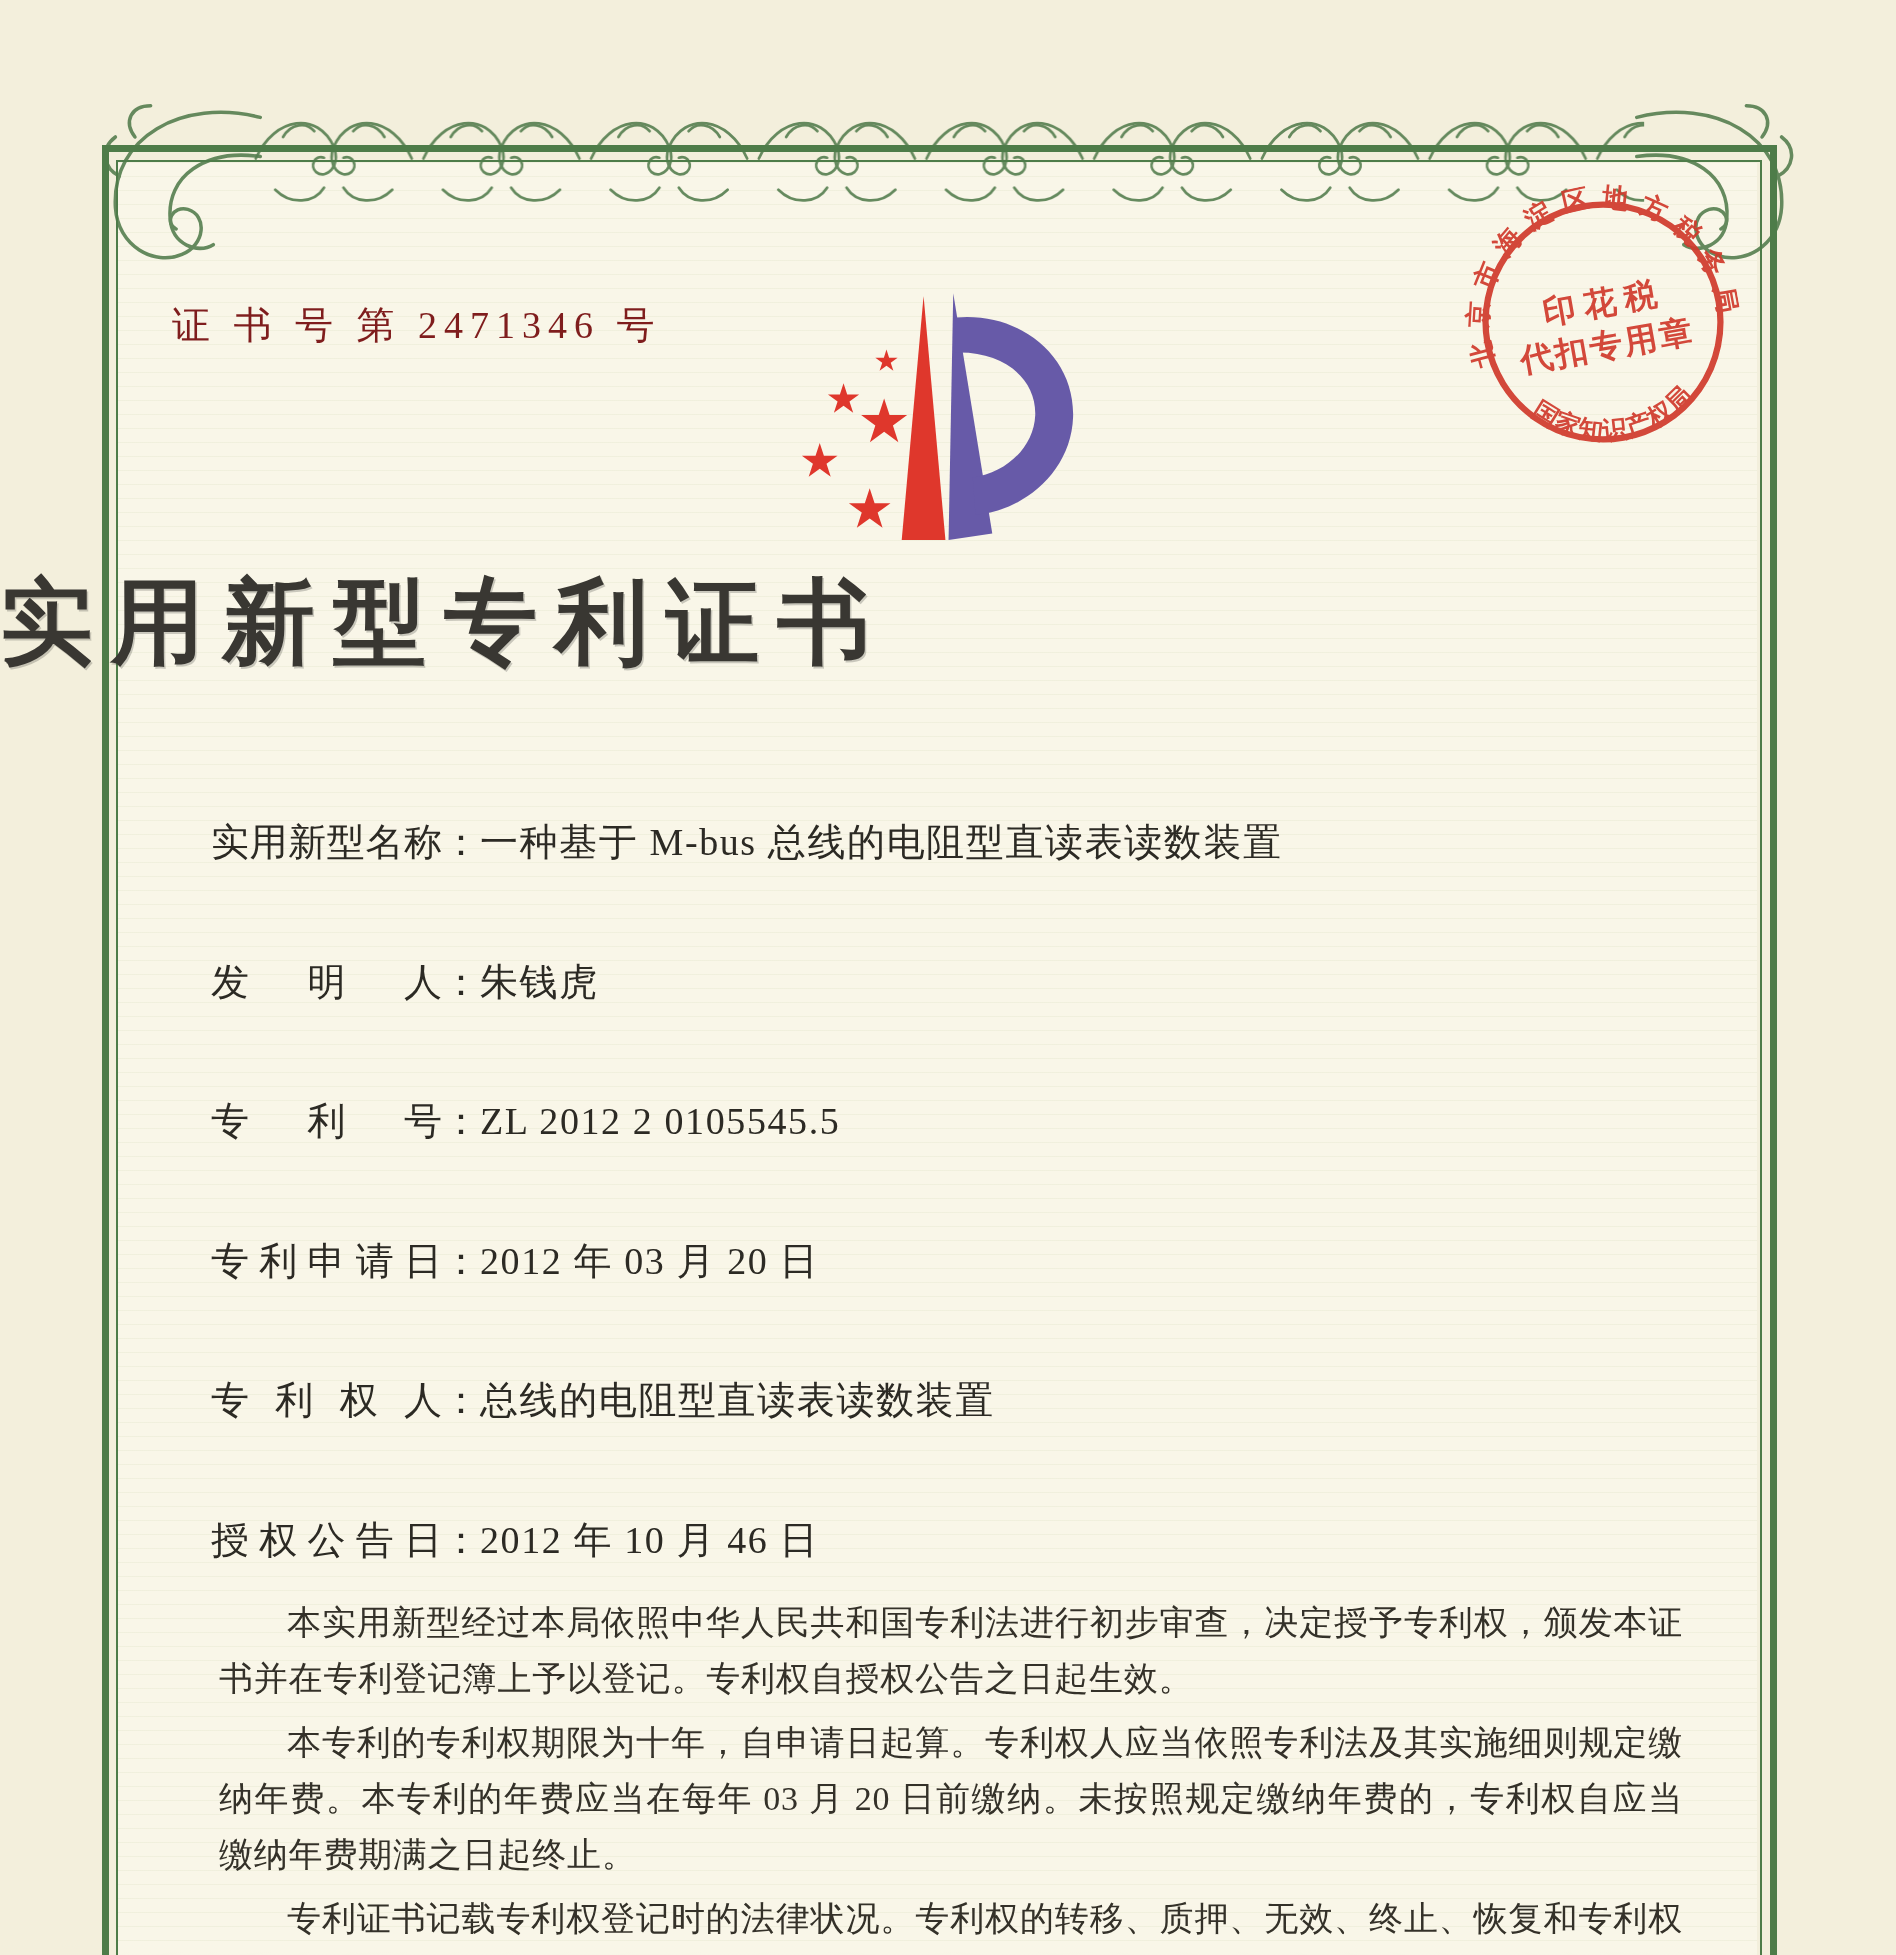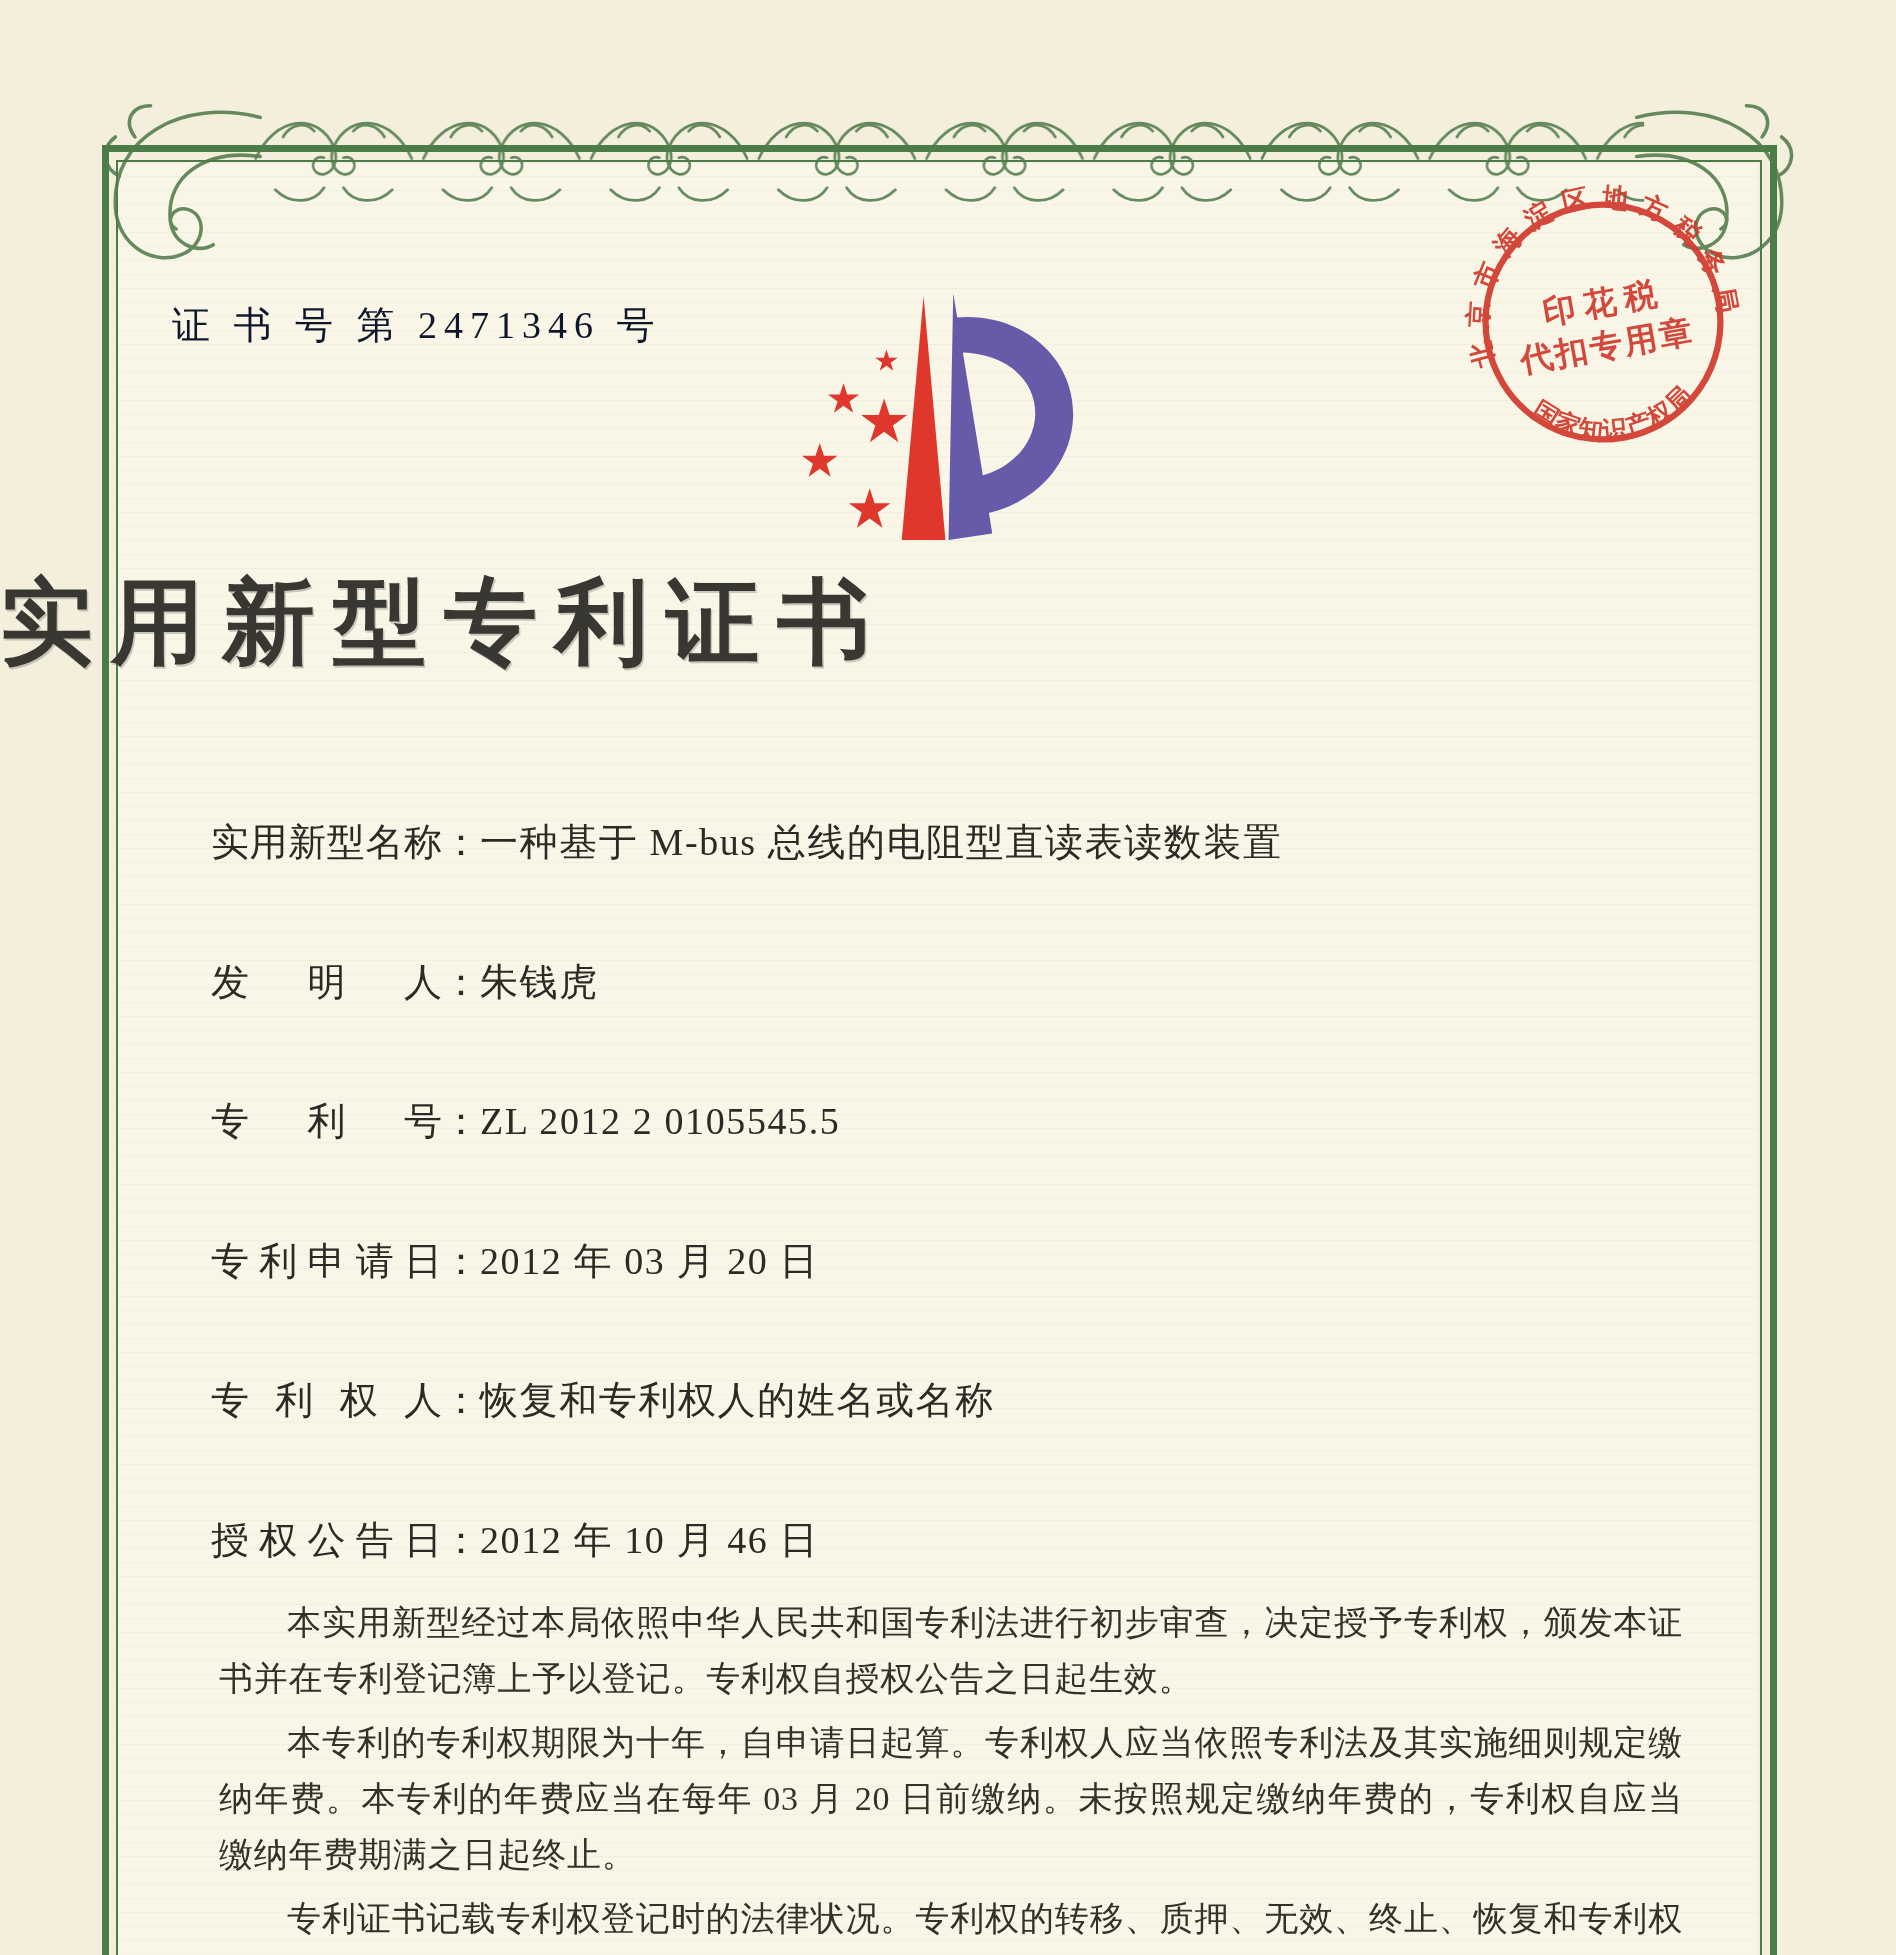--- a/index.html
+++ b/index.html
@@ -16,21 +16,21 @@
   .waves{position:absolute;left:118px;top:1951px;width:1639px;height:612px;
          background-color:#eef1da;
          background-image:
            repeating-radial-gradient(626px 352px at 30% 150%,rgba(130,165,80,0.28) 0 3.5px,transparent 3.5px 20.3px),
            repeating-radial-gradient(704px 391px at 75% 165%,rgba(130,165,80,0.22) 0 3.5px,transparent 3.5px 23.5px);}
   .waves-fade{position:absolute;left:118px;top:1951px;width:1639px;height:164px;
          background:linear-gradient(#f9f6e8,rgba(249,246,232,0));}
   
   .orn{position:absolute;opacity:.9;}
   
-  .certno{position:absolute;left:172px;top:300px;font-size:38px;letter-spacing:7px;color:#0f172a;}
+  .certno{position:absolute;left:172px;top:300px;font-size:38px;letter-spacing:7px;color:#7f1d1d;}
   .title{position:absolute;left:0;top:560px;width:1897px;
          font-size:93px;font-weight:bold;letter-spacing:18px;color:#393732;
          text-shadow:1.6px 1.6px 0 rgba(60,60,55,0.25);}
   .field{position:absolute;left:211px;font-size:38px;white-space:nowrap;color:#2c2a24;}
   .flabel{display:inline-block;width:231px;text-align:justify;text-align-last:justify;}
   .fcolon{display:inline-block;}
   .fvalue{letter-spacing:1.6px;}
   .bodytext{position:absolute;left:211px;top:1587px;width:1480px;font-size:34px;line-height:56px;
             text-align:justify;color:#343129;}
   .bodytext p{margin:8px;text-indent:2em;letter-spacing:0.8px;}
@@ -119,21 +119,21 @@
   <div class="field" style="top:817px">
     <span class="flabel">实用新型名称</span><span class="fcolon">：</span><span class="fvalue">一种基于 M-bus 总线的电阻型直读表读数装置</span>
   </div>
   <div class="field" style="top:1096px">
     <span class="flabel">专利号</span><span class="fcolon">：</span><span class="fvalue">ZL 2012 2 0105545.5</span>
   </div>
   <div class="field" style="top:1236px">
     <span class="flabel">专利申请日</span><span class="fcolon">：</span><span class="fvalue">2012 年 03 月 20 日</span>
   </div>
   <div class="field" style="top:1375px">
-    <span class="flabel">专利权人</span><span class="fcolon">：</span><span class="fvalue">恢复和专利权人的姓名或名称</span>
+    <span class="flabel">专利权人</span><span class="fcolon">：</span><span class="fvalue">总线的电阻型直读表读数装置</span>
   </div>
   <div class="field" style="top:1515px">
     <span class="flabel">授权公告日</span><span class="fcolon">：</span><span class="fvalue">2012 年 10 月 46 日</span>
   </div>
 
   <div class="bodytext">
     <p>本实用新型经过本局依照中华人民共和国专利法进行初步审查，决定授予专利权，颁发本证书并在专利登记簿上予以登记。专利权自授权公告之日起生效。</p>
     <p>本专利的专利权期限为十年，自申请日起算。专利权人应当依照专利法及其实施细则规定缴纳年费。本专利的年费应当在每年 03 月 20 日前缴纳。未按照规定缴纳年费的，专利权自应当缴纳年费期满之日起终止。</p>
     <p>专利证书记载专利权登记时的法律状况。专利权的转移、质押、无效、终止、恢复和专利权人的姓名或名称、国籍、地址变更等事项记载在专利登记簿上。</p>
   </div>

